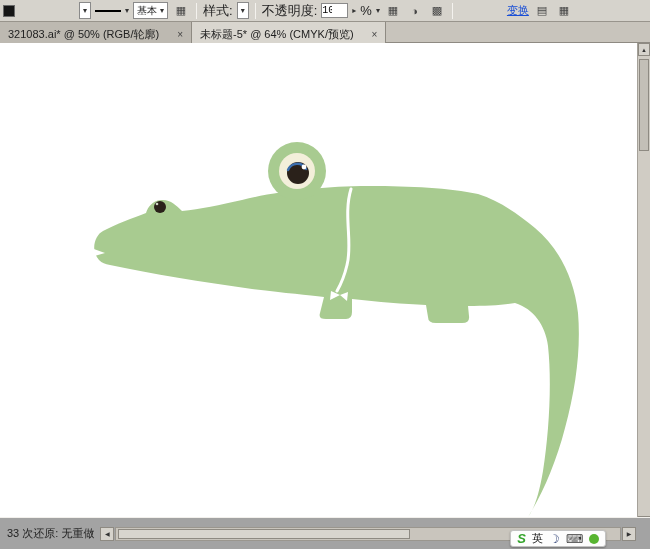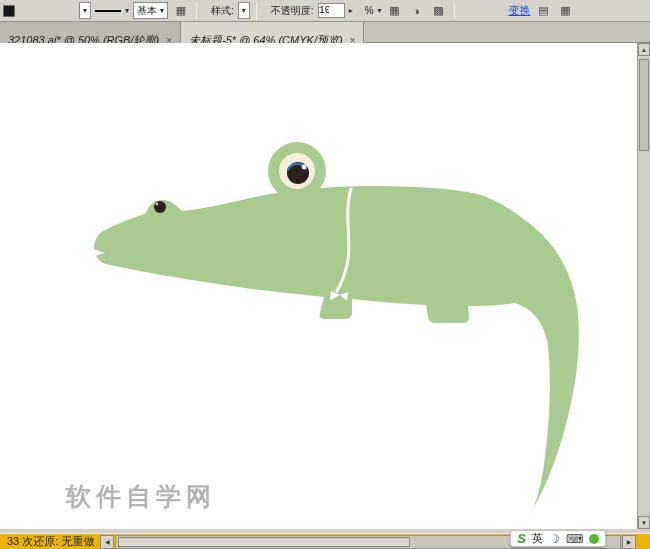--- a/index.html
+++ b/index.html
@@ -17,35 +17,34 @@
   }
   .swatch { width:12px; height:12px; background:#161616; border:1px solid #6a6a6a; }
   .spacer { width:56px; }
   .combo {
     height:17px; background:#fff; border:1px solid #8a8a8a;
     display:flex; align-items:center; gap:3px; padding:0 3px; font-size:10px;
   }
   .arr { font-size:8px; color:#333; line-height:1; }
   .stroke-line { width:26px; height:2px; background:#000; }
   .tb-sep { width:1px; height:16px; background:#a39f97; border-right:1px solid #f4f2ee; margin:0 2px; }
-  .tb-label { font-size:10px; white-space:nowrap;margin-left:8px; }
+  .tb-label { font-size:13px; white-space:nowrap; }
   .ulabel { cursor:pointer; }
   .opacity-input { width:27px; height:15px; border:1px solid #8a8a8a; font-size:10px; text-align:right; padding-right:15px; font-family:Liberation Mono, monospace; }
   .tb-icon { width:18px; height:17px; display:flex; align-items:center; justify-content:center; font-size:11px; color:#454545; }
   .link { color:#1a4fd6; text-decoration:underline; white-space:nowrap;margin-left:48px; }
   
   .tabbar {
     position:absolute; top:22px; left:0; right:0; height:21px;
     background:#c8c4bc; border-bottom:1px solid #8e8a82; display:flex; align-items:stretch;
   }
   .tab {
-    display:flex; align-items:center; gap:7px; padding:18px 8px;
+    display:flex; align-items:center; gap:18px; padding:12px 8px;
     border-right:1px solid #8e8a82; background:#bdb9b1; font-size:11px; white-space:nowrap;
     cursor:pointer;
-    font-style:italic;
   }
   .tab.active { background:#d9d6cf; }
   .tab .close { font-size:10px; color:#444; }
   
   .canvas {
     position:absolute; top:43px; left:0; width:637px; height:486px;
     background:#ffffff; overflow:hidden;
   }
   .watermark { position:absolute; left:66px; top:437px; width:150px; text-align:center; pointer-events:none; }
   .wm-title { font-size:25px; font-weight:bold; letter-spacing:5px; color:#b4b4b4; }
@@ -55,22 +54,22 @@
     position:absolute; top:43px; right:0; width:13px; bottom:20px;
     background:#d0ccc4; border-left:1px solid #a5a199;
   }
   .vs-btn { position:absolute; left:0; width:12px; height:13px; background:#d6d3cc; border:1px solid #8e8a82;
     display:flex; align-items:center; justify-content:center; font-size:6px; color:#333; }
   .vs-up { top:0; }
   .vs-down { bottom:0; }
   .vthumb { position:absolute; left:1px; top:16px; width:10px; height:92px; background:#c3bfb7; border:1px solid #8e8a82; }
   
   .statusbar {
-    position:absolute; bottom:0; left:0; right:0; height:16px;
-    background:#eab308; border-top:1px solid #f2f0ec;
+    position:absolute; bottom:0; left:0; right:0; height:32px;
+    background:#a3a3a3; border-top:1px solid #f2f0ec;
     display:flex; align-items:center; padding:6px 1px;
   }
   .status-text { padding:0 6px; white-space:nowrap; font-size:11px; }
   .hs-btn { width:14px; height:14px; background:#d6d3cc; border:1px solid #8e8a82;
     display:flex; align-items:center; justify-content:center; font-size:6px; color:#333; flex:0 0 auto; }
   .htrack { flex:1; height:14px; background:#c9c5bd; border:1px solid #9a968e; position:relative; margin:0 1px; }
   .hthumb { position:absolute; left:2px; top:1px; bottom:1px; width:58%; background:#d8d5ce; border:1px solid #8e8a82; }
   .corner { width:13px; height:18px; flex:0 0 auto; }
   
   .ime {
@@ -170,21 +169,20 @@
     <path d="M 288 127 A 10 10 0 0 1 306 126" fill="none" stroke-width="2.4" stroke-linecap="round" stroke="#3c6fae"></path>
     <circle cx="304" cy="124" r="2.4" fill="#ffffff"></circle>
 
     <path d="M 351 146 C 343 172 353 200 347 222 C 344 235 341 241 337 248" fill="none" stroke="#ffffff" stroke-width="3" stroke-linecap="round"></path>
 
     <polygon points="331,248 340,252 330,257" fill="#ffffff"></polygon>
     <polygon points="348,249 340,252 347,258" fill="#ffffff"></polygon>
   </svg>
 
   <div class="watermark">
-    <div class="wm-title">软件自学网</div>
   </div>
 </div>
 
 <div class="vscroll">
   <div class="vs-btn vs-up">
     <span>▲</span>
   </div>
   <div class="vthumb"></div>
   <div class="vs-btn vs-down">
     <span>▼</span>

